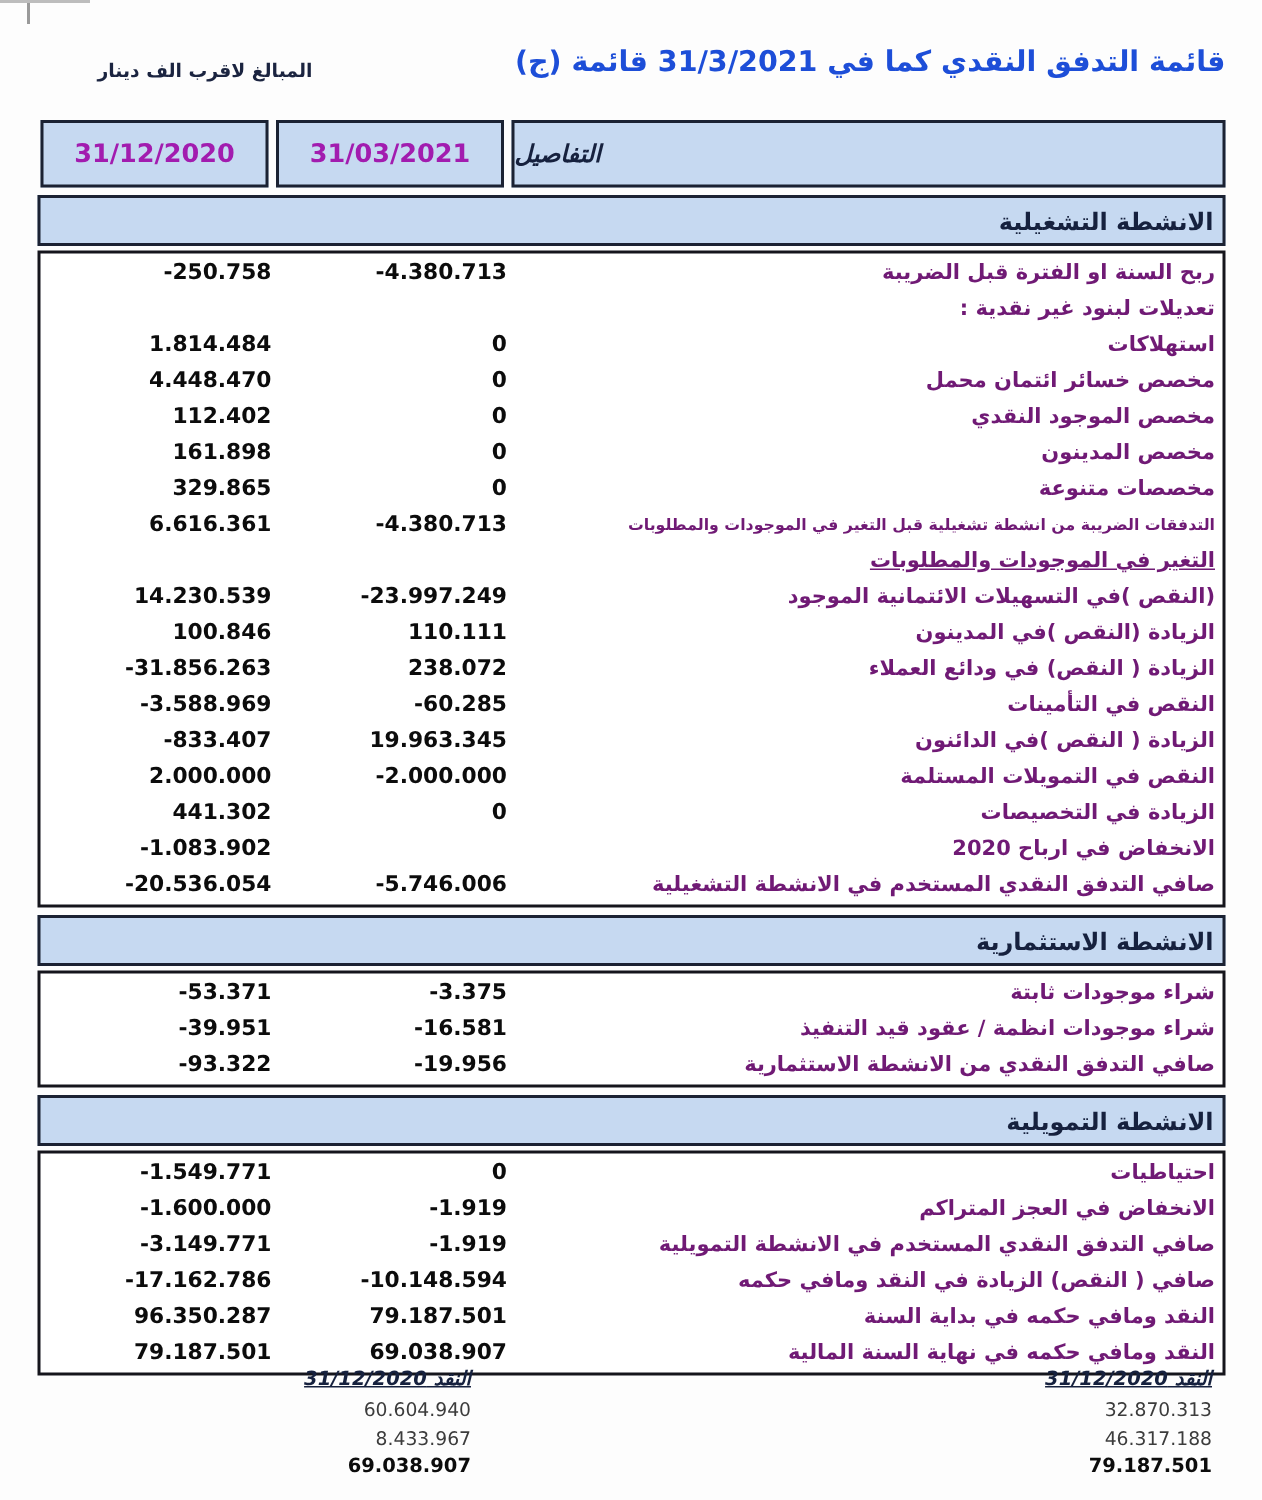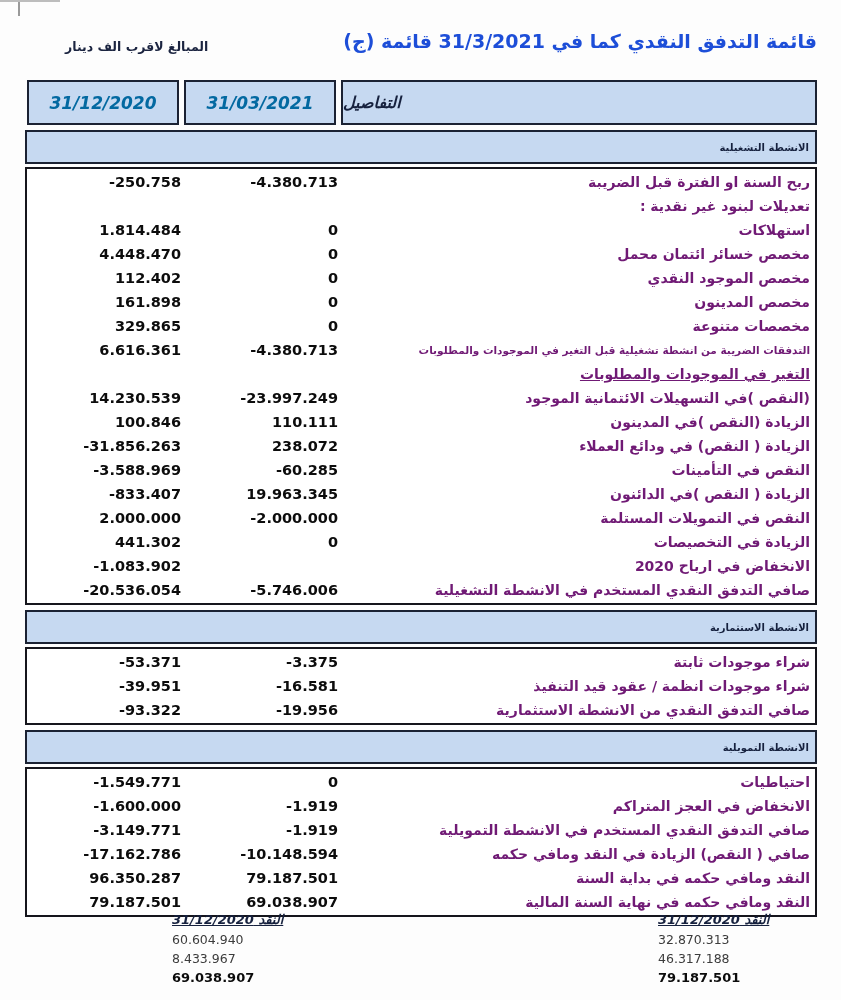--- a/index.html
+++ b/index.html
@@ -24,38 +24,38 @@
     direction:rtl;white-space:nowrap;
   }
 
   
   .table-area{position:absolute;left:25px;top:80px;width:792px;}
 
   .header-row{display:flex;align-items:stretch;height:45px;padding-left:2px;}
   .hcell{
     background:#c6d9f1;border:2.5px solid #1b2233;
     display:flex;align-items:center;justify-content:center;
-    font-weight:700;color:#0369a1;box-sizing:border-box;font-style:italic;
+    font-weight:700;color:#a21caf;box-sizing:border-box;
   }
   .hcell.date{width:152px;font-size:17px;}
   .hcell.gap{margin-left:5px;}
   .hcell.details{
     flex:1;margin-left:5px;justify-content:flex-end;
     font-size:16px;font-style:italic;color:#16213e;
     padding-right:7px;direction:rtl;
   }
 
   .band{
     margin-top:5px;height:34px;background:#c6d9f1;
     border:2.5px solid #1b2233;box-sizing:border-box;
     display:flex;align-items:center;justify-content:flex-end;
     padding-right:6px;
   }
   .band .band-title{
-    font-size:10px;font-weight:700;color:#16213e;direction:rtl;
+    font-size:16px;font-weight:700;color:#16213e;direction:rtl;
   }
 
   .block{
     margin-top:3px;background:#fff;
     border:2.5px solid #15151c;box-sizing:border-box;
     padding:1px 0;
   }
   .row{display:flex;align-items:center;height:24px;padding-left:2px;}
   .val{
     width:152px;text-align:right;font-size:14.5px;font-weight:700;color:#0c0c0c;
@@ -64,21 +64,21 @@
   .val.v2021{margin-left:5px;}
   .lbl{
     flex:1;text-align:right;direction:rtl;padding-right:5px;
     font-size:14px;font-weight:700;color:#701a75;white-space:nowrap;
     box-sizing:border-box;
   }
   .row.small .lbl{font-size:10.5px;}
   .row.underline .lbl{text-decoration:underline;font-size:14px;}
 
   
-  .footnote{position:absolute;text-align:left;}
+  .footnote{position:absolute;text-align:right;}
   .fn-left{top:912px;left:172px;width:142px;}
   .fn-right{top:912px;left:658px;width:150px;}
   .fn-head{
     font-size:13px;font-weight:700;font-style:italic;color:#16213e;
     text-decoration:underline;direction:rtl;margin-bottom:3px;white-space:nowrap;
   }
   .fn-val{font-size:12.5px;color:#3c3c3c;line-height:19px;font-weight:500;}
   .fn-total{font-weight:700;color:#0c0c0c;font-size:13px;}
 
   

